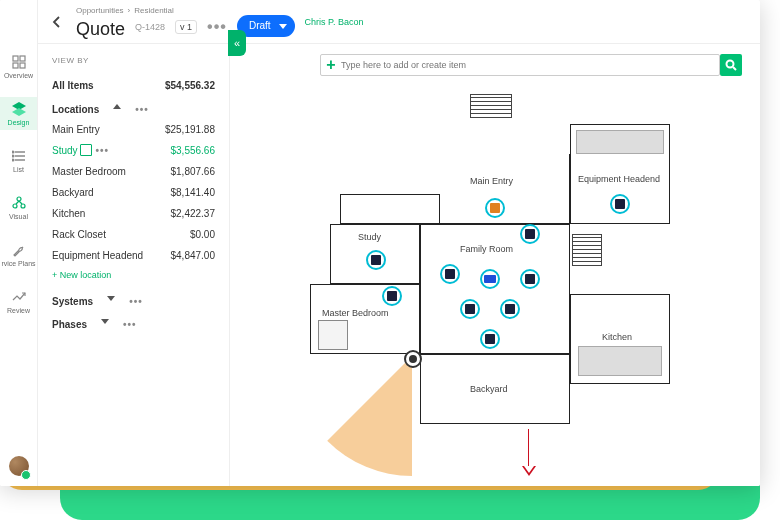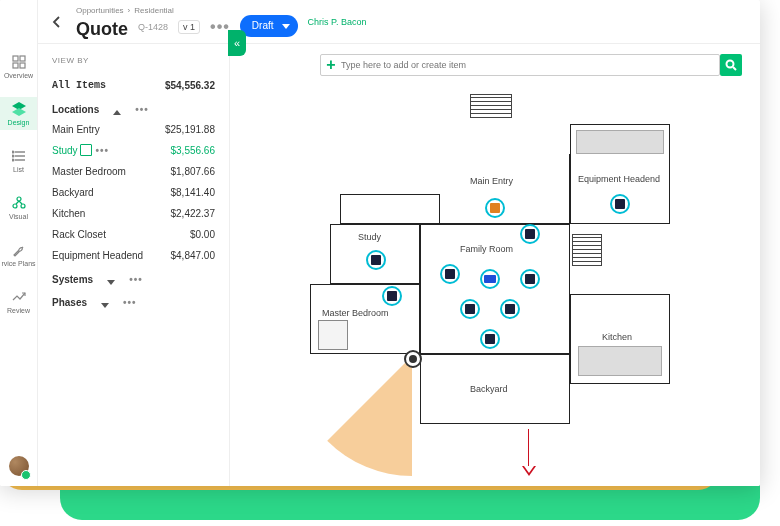--- a/index.html
+++ b/index.html
@@ -16,38 +16,38 @@
   .rail-item .ri-label { font-size: 7px; color: #6a6a6a; }
   .rail-item.active .ri-label { color: #00b26b; }
   .rail-avatar { position: absolute; bottom: 10px; width: 20px; height: 20px; border-radius: 50%; background: radial-gradient(circle at 30% 30%, #b08860, #7a5230); }
   .rail-badge { position:absolute; bottom:6px; right:6px; width:10px;height:10px;border-radius:50%;background:#19c36e;border:1.5px solid #fff;}
 
   
   .main { flex: 1; display: flex; flex-direction: column; }
   .topbar { height: 44px; display:flex; align-items:center; padding: 0 10px; gap:10px; border-bottom:1px solid #eee; position:relative;}
   .back-btn { width:18px; height:18px; display:flex;align-items:center;justify-content:center;cursor:pointer;}
   .breadcrumb { position:absolute; top:6px; left:38px; font-size:8px; color:#888; display:flex; gap:4px; align-items:center;}
-  .title { font-size: 18px; font-weight:700; color:#222; margin-top:16px;}
+  .title { font-size: 18px; font-weight:400; color:#222; margin-top:16px;}
   .qid { font-size:9px; color:#999; margin-top:10px;}
   .vlabel { font-size:9px; color:#444; margin-top:10px; border:1px solid #ddd; border-radius:3px; padding:1px 4px;}
   .dots { color:#999; font-weight:bold; margin-top:10px; letter-spacing:1px; cursor:pointer;}
   .draft-btn { margin-top:8px; height:22px; background:#0d6efd; color:#fff; border:none; border-radius:12px; padding:0 24px 0 12px; font-size:10px; display:flex; align-items:center; gap:6px; cursor:pointer; position:relative;}
   .draft-btn::after { content:""; position:absolute; right:8px; top:9px; width:0;height:0;border-left:4px solid transparent;border-right:4px solid transparent;border-top:5px solid #fff;}
   .author { font-size:9px; color:#00b26b; cursor:pointer;}
 
   .body { flex:1; display:flex; overflow:hidden;}
 
   
   .sidebar { width:192px; border-right:1px solid #eee; padding:12px 14px 10px 14px; font-size:10px; color:#333; position:relative;}
   .viewby { font-size:8px; color:#888; letter-spacing:0.5px; margin-bottom:10px; text-transform:uppercase;}
   .row { display:flex; justify-content:space-between; align-items:center; padding:5px 0;}
   .row .lbl { display:flex; align-items:center; gap:4px;}
-  .row.bold .lbl { font-weight:600;font-family:Liberation Mono, monospace;}
+  .row.bold .lbl { font-weight:600;}
   .row.bold .val { font-weight:600;}
-  .section-head { font-weight:600; display:flex; align-items:flex-end; gap:14px; padding:8px 0 4px 0;}
+  .section-head { font-weight:600; display:flex; align-items:flex-start; gap:14px; padding:8px 0 4px 0;}
   .chev { width:0;height:0;display:inline-block;}
   .chev.up {border-left:4px solid transparent;border-right:4px solid transparent;border-bottom:5px solid #555;}
   .chev.down {border-left:4px solid transparent;border-right:4px solid transparent;border-top:5px solid #555;}
   .menu-dots{color:#888;letter-spacing:1px;font-weight:bold;cursor:pointer;}
   .row.active { color:#00b26b; }
   .row.muted { color:#aaa;}
   .newloc { color:#00b26b; font-size:9px; padding:4px 0 8px 0; cursor:pointer;}
   .copy-icon{width:10px;height:10px;border:1px solid #00b26b;border-radius:1px;position:relative;}
   .copy-icon::after{content:"";position:absolute;top:-3px;left:-3px;width:10px;height:10px;border:1px solid #00b26b;border-radius:1px;background:#fff;}
 
@@ -223,20 +223,21 @@
             <span>$2,422.37</span>
           </div>
         <div class="row">
             <span class="lbl">Rack Closet</span>
             <span>$0.00</span>
           </div>
         <div class="row">
             <span class="lbl">Equipment Headend</span>
             <span>$4,847.00</span>
           </div>
+        <div class="newloc">+ New location</div>
 
         <div class="section-head">
             <span>Systems</span>
             <span class="chev down"></span>
             <span class="menu-dots">•••</span>
           </div>
         <div class="section-head">
             <span>Phases</span>
             <span class="chev down"></span>
             <span class="menu-dots">•••</span>

